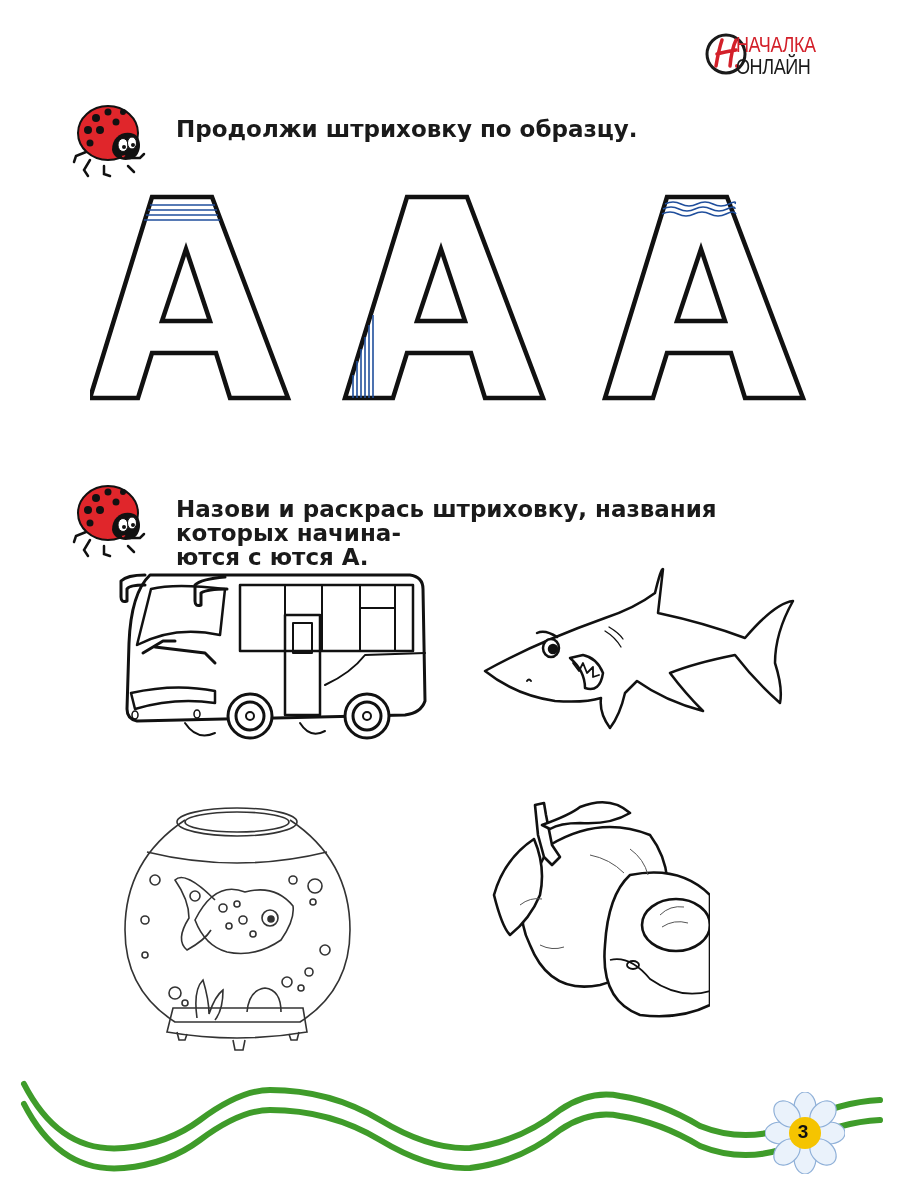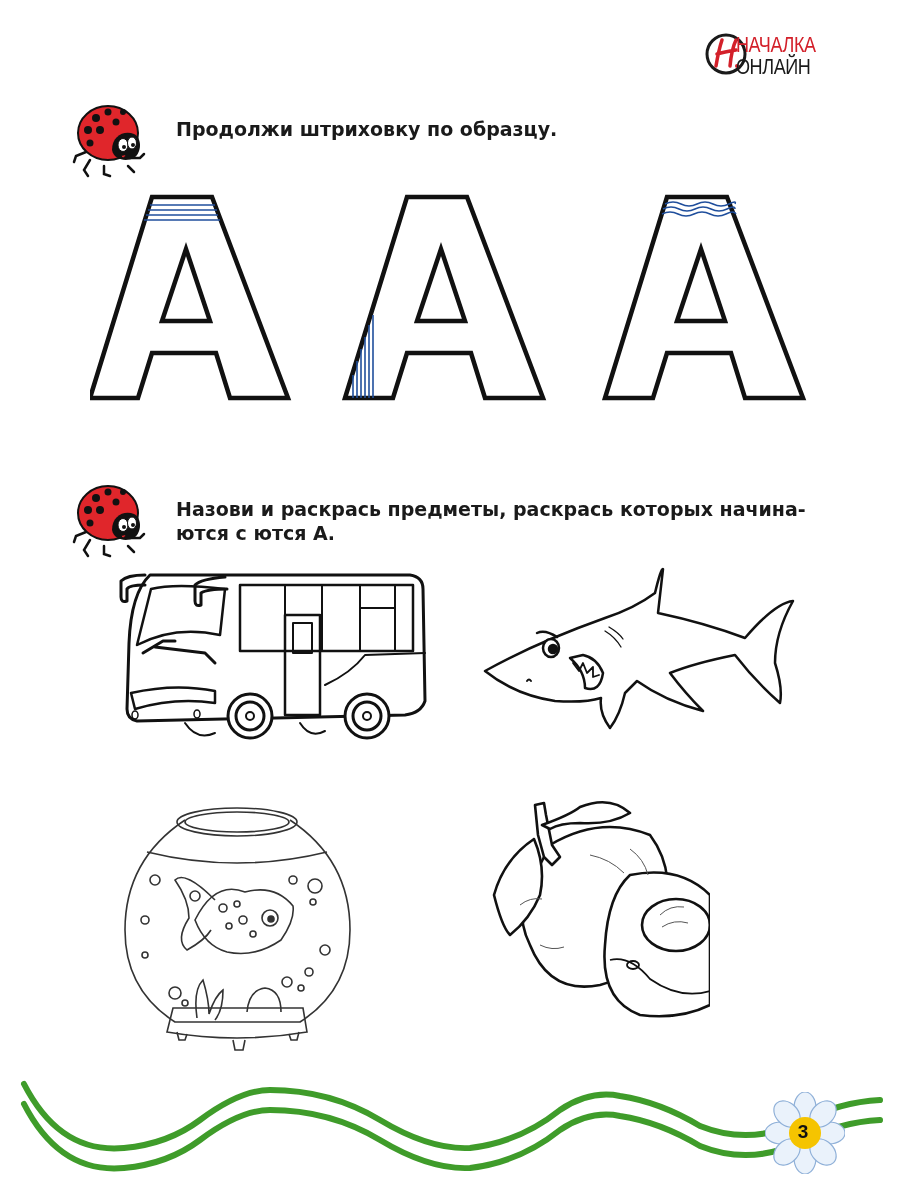--- a/index.html
+++ b/index.html
@@ -3,21 +3,21 @@
 <meta charset="utf-8">
 <style>
   html, body { margin: 0; padding: 0; background: #ffffff; }
   body { width: 900px; height: 1200px; position: relative; overflow: hidden;
          font-family: "DejaVu Sans", "Liberation Sans", sans-serif; color: #111; }
   .abs { position: absolute; }
   .logo { left: 704px; top: 30px; width: 150px; height: 60px; }
   .logo-text { left: 736px; top: 34px; line-height: 22px; font-family: "Liberation Sans", sans-serif; font-size: 22px; letter-spacing: -0.5px; transform: scaleX(0.82); transform-origin: left top; }
   .logo-line1 { color: #d3202a; display: block; }
   .logo-line2 { color: #1a1a1a; display: block; }
-  .task-text { font-family: "DejaVu Sans", sans-serif; font-weight: bold; font-size: 19px; line-height: 24px; color: #1a1a1a; }
+  .task-text { font-family: "DejaVu Sans", sans-serif; font-weight: bold; font-size: 23px; line-height: 24px; color: #1a1a1a; }
   .task1 { left: 176px; top: 117px; }
   .task2 { left: 176px; top: 497px; width: 640px; }
   .page-num { left: 787px; top: 1116px; width: 32px; height: 32px; line-height: 32px; text-align: center;
               font-family: "Liberation Sans", sans-serif; font-weight: bold; font-size: 19px; color: #111; }
 </style>
 </head>
 <body>
 
 <div class="abs logo">
   <svg width="150" height="60" viewBox="0 0 150 60">
@@ -119,21 +119,21 @@
     <circle cx="55" cy="12" r="3" fill="#111"></circle>
     <path d="M44 50 C44 36 56 30 66 34 C74 38 74 52 66 58 C58 62 46 60 44 50 Z" fill="#111"></path>
     <ellipse cx="55" cy="45" rx="5" ry="6.5" fill="#fff" stroke="#111" stroke-width="1"></ellipse>
     <ellipse cx="64" cy="43" rx="4.5" ry="6" fill="#fff" stroke="#111" stroke-width="1"></ellipse>
     <circle cx="56" cy="47" r="2" fill="#111"></circle>
       <circle cx="65" cy="45" r="2" fill="#111"></circle>
     <path d="M53 56 Q56 60 58 55" fill="#e0262b" stroke="#111" stroke-width="1"></path>
   </svg>
 </div>
 <div class="abs task-text task2">
-  <div>Назови и раскрась предметы, раскрась которых начина-</div>
+  <div>Назови и раскрась штриховку, названия которых начина-</div>
   <div>ются с ются А.</div>
 </div>
 
 <div class="abs" style="left:115px; top:563px; width:320px; height:185px;">
   <svg width="320" height="185" viewBox="0 0 320 185">
     <g fill="none" stroke="#111" stroke-width="3" stroke-linejoin="round" stroke-linecap="round">
       <path d="M35 12 L295 12 Q308 14 308 26 L310 138 Q306 150 290 152 L22 158 Q12 156 12 146 L14 80 Q16 30 35 12 Z"></path>
       <path d="M30 12 Q12 12 6 18 L6 34 Q6 40 12 38 L12 26 Q14 22 30 22"></path>
       <path d="M110 14 Q86 16 80 22 L80 38 Q80 44 86 42 L86 30 Q92 26 112 26"></path>
       <path d="M22 82 Q60 62 105 72 L110 26 Q60 20 36 26 Z" stroke-width="2.5"></path>

